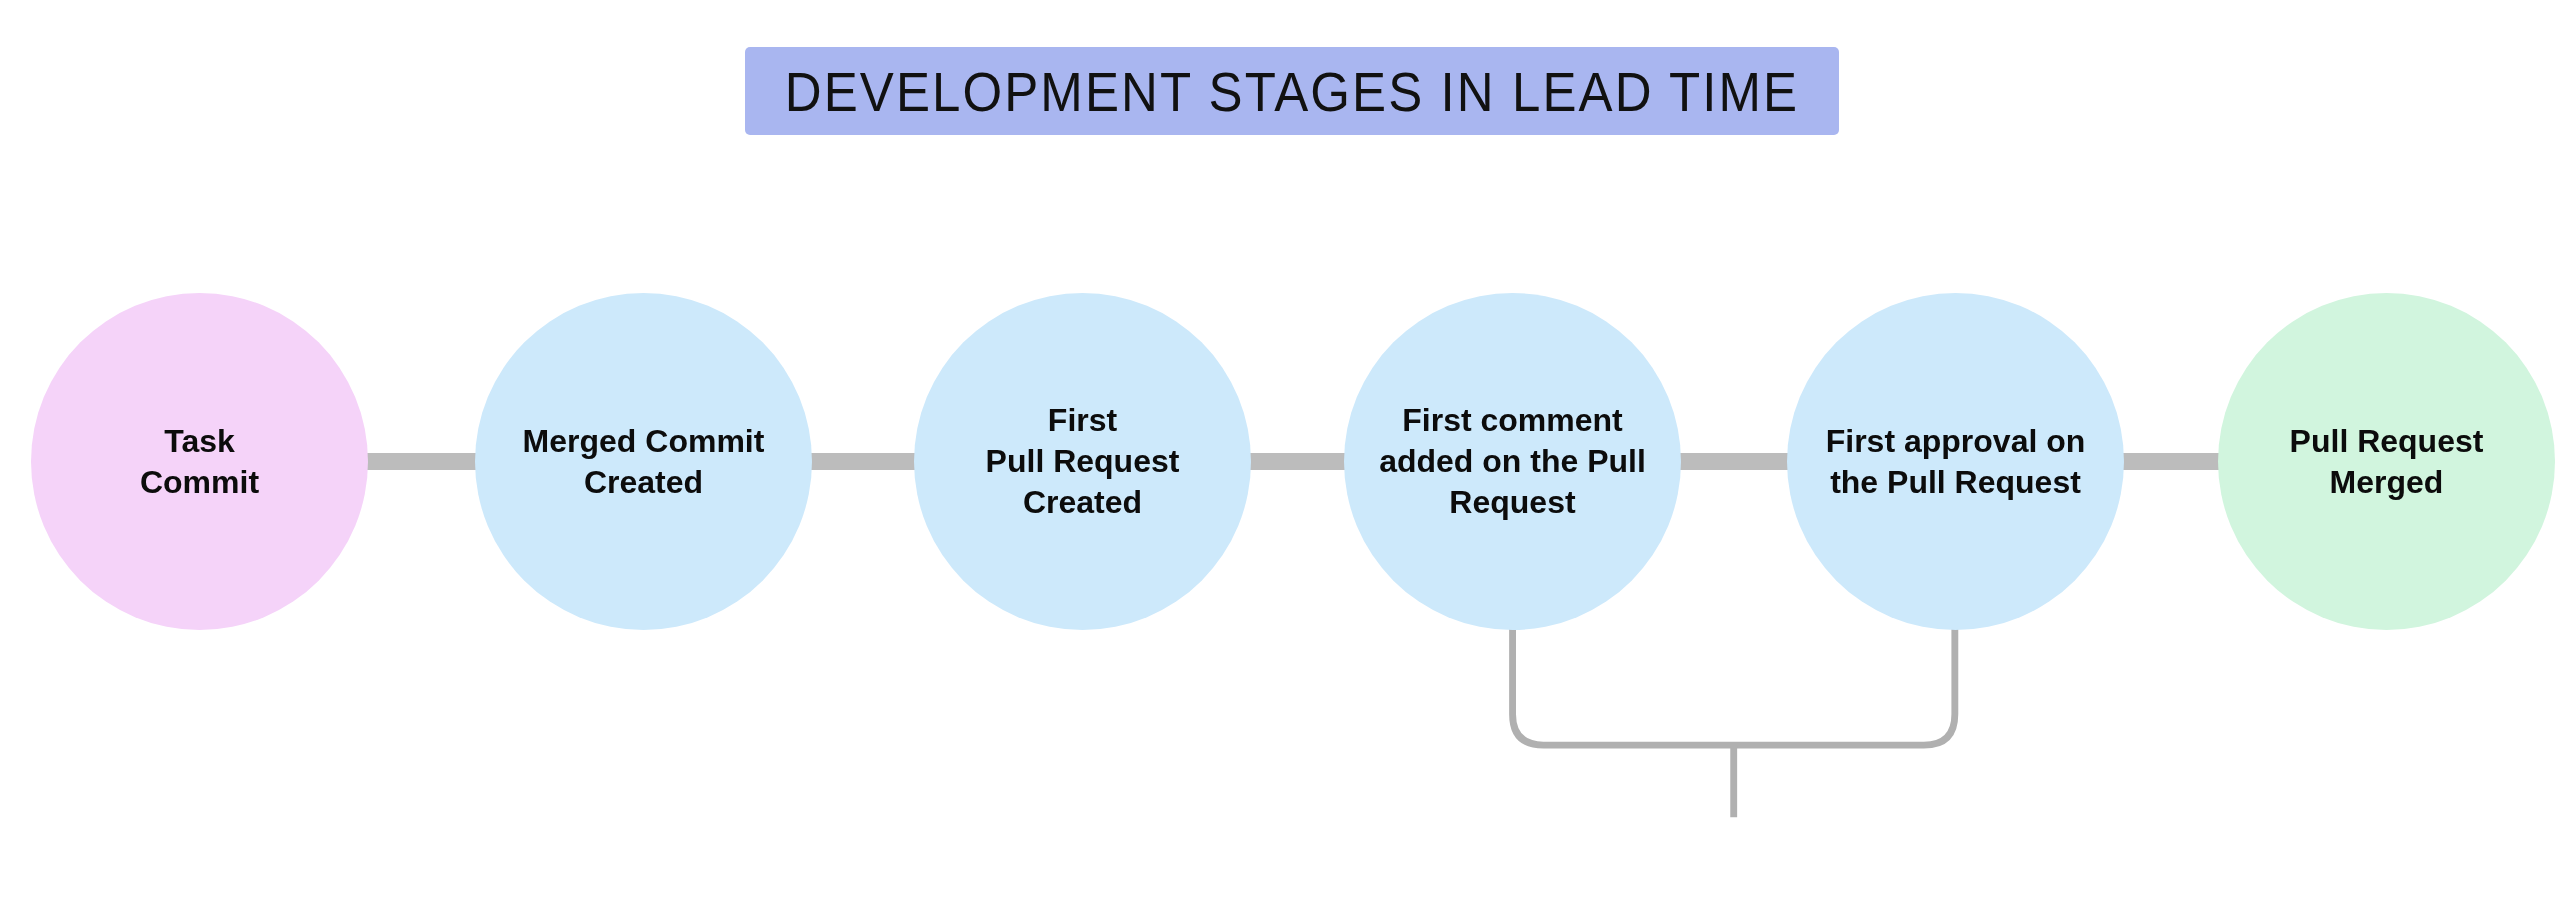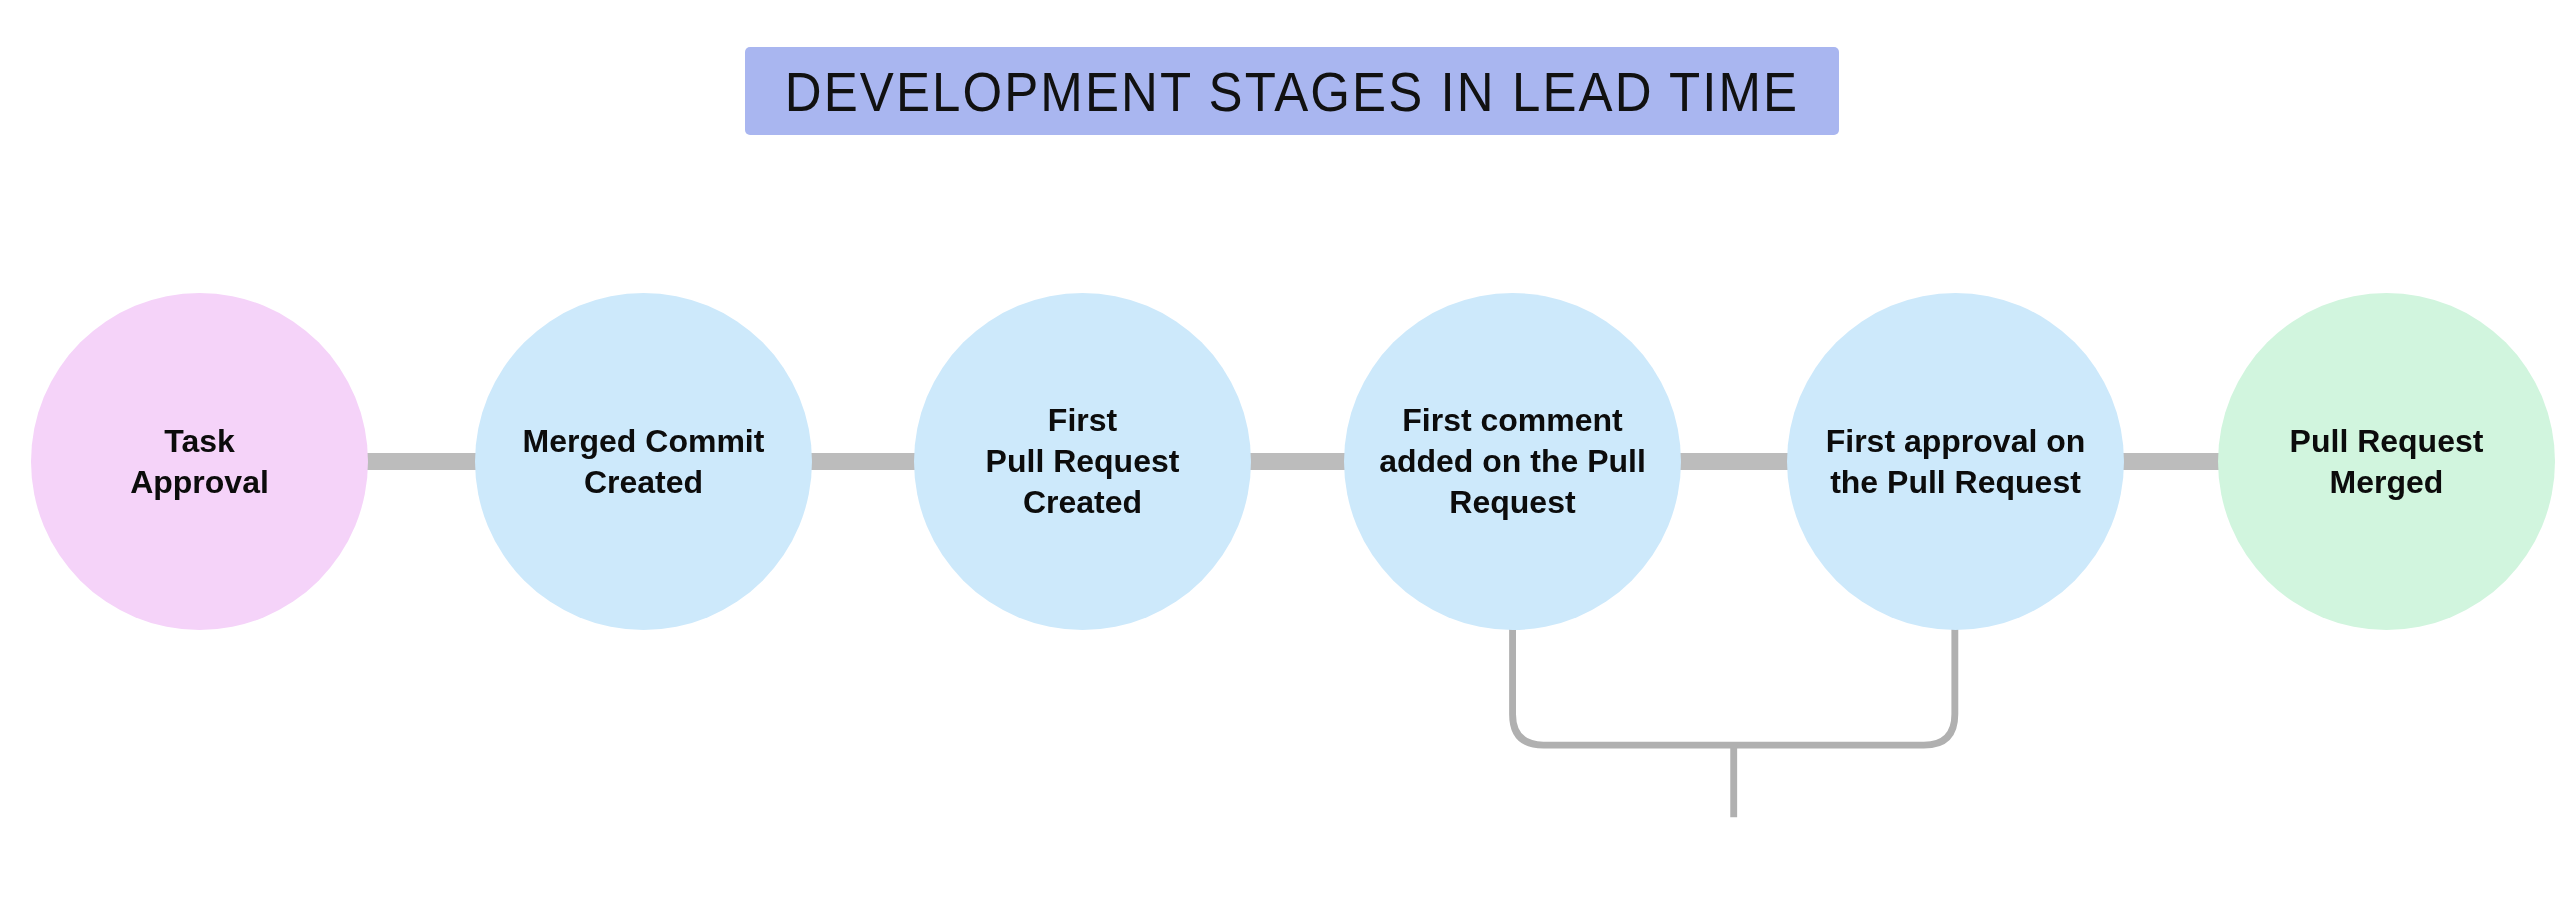--- a/index.html
+++ b/index.html
@@ -117,21 +117,21 @@
 
   <div class="flow-line" style="background: rgb(188, 188, 188);"></div>
 
   <svg class="bracket-svg" viewBox="0 0 3750 1344" xmlns="http://www.w3.org/2000/svg">
     <path d="M 2202 915 L 2202 1040 Q 2202 1085 2247 1085 L 2801 1085 Q 2846 1085 2846 1040 L 2846 915" fill="none" stroke="#b0b0b0" stroke-width="10"></path>
     <path d="M 2524 1085 L 2524 1190" fill="none" stroke="#b0b0b0" stroke-width="10"></path>
   </svg>
 
   <div class="stage stage-1" style="background: rgb(245, 211, 249);">
     <span class="stage-label">Task
-Approval</span>
+Commit</span>
   </div>
   <div class="stage stage-2" style="background: rgb(205, 233, 251);">
     <span class="stage-label">Merged Commit
 Created</span>
   </div>
   <div class="stage stage-3" style="background: rgb(205, 233, 251);">
     <span class="stage-label">First
 Pull Request
 Created</span>
   </div>

